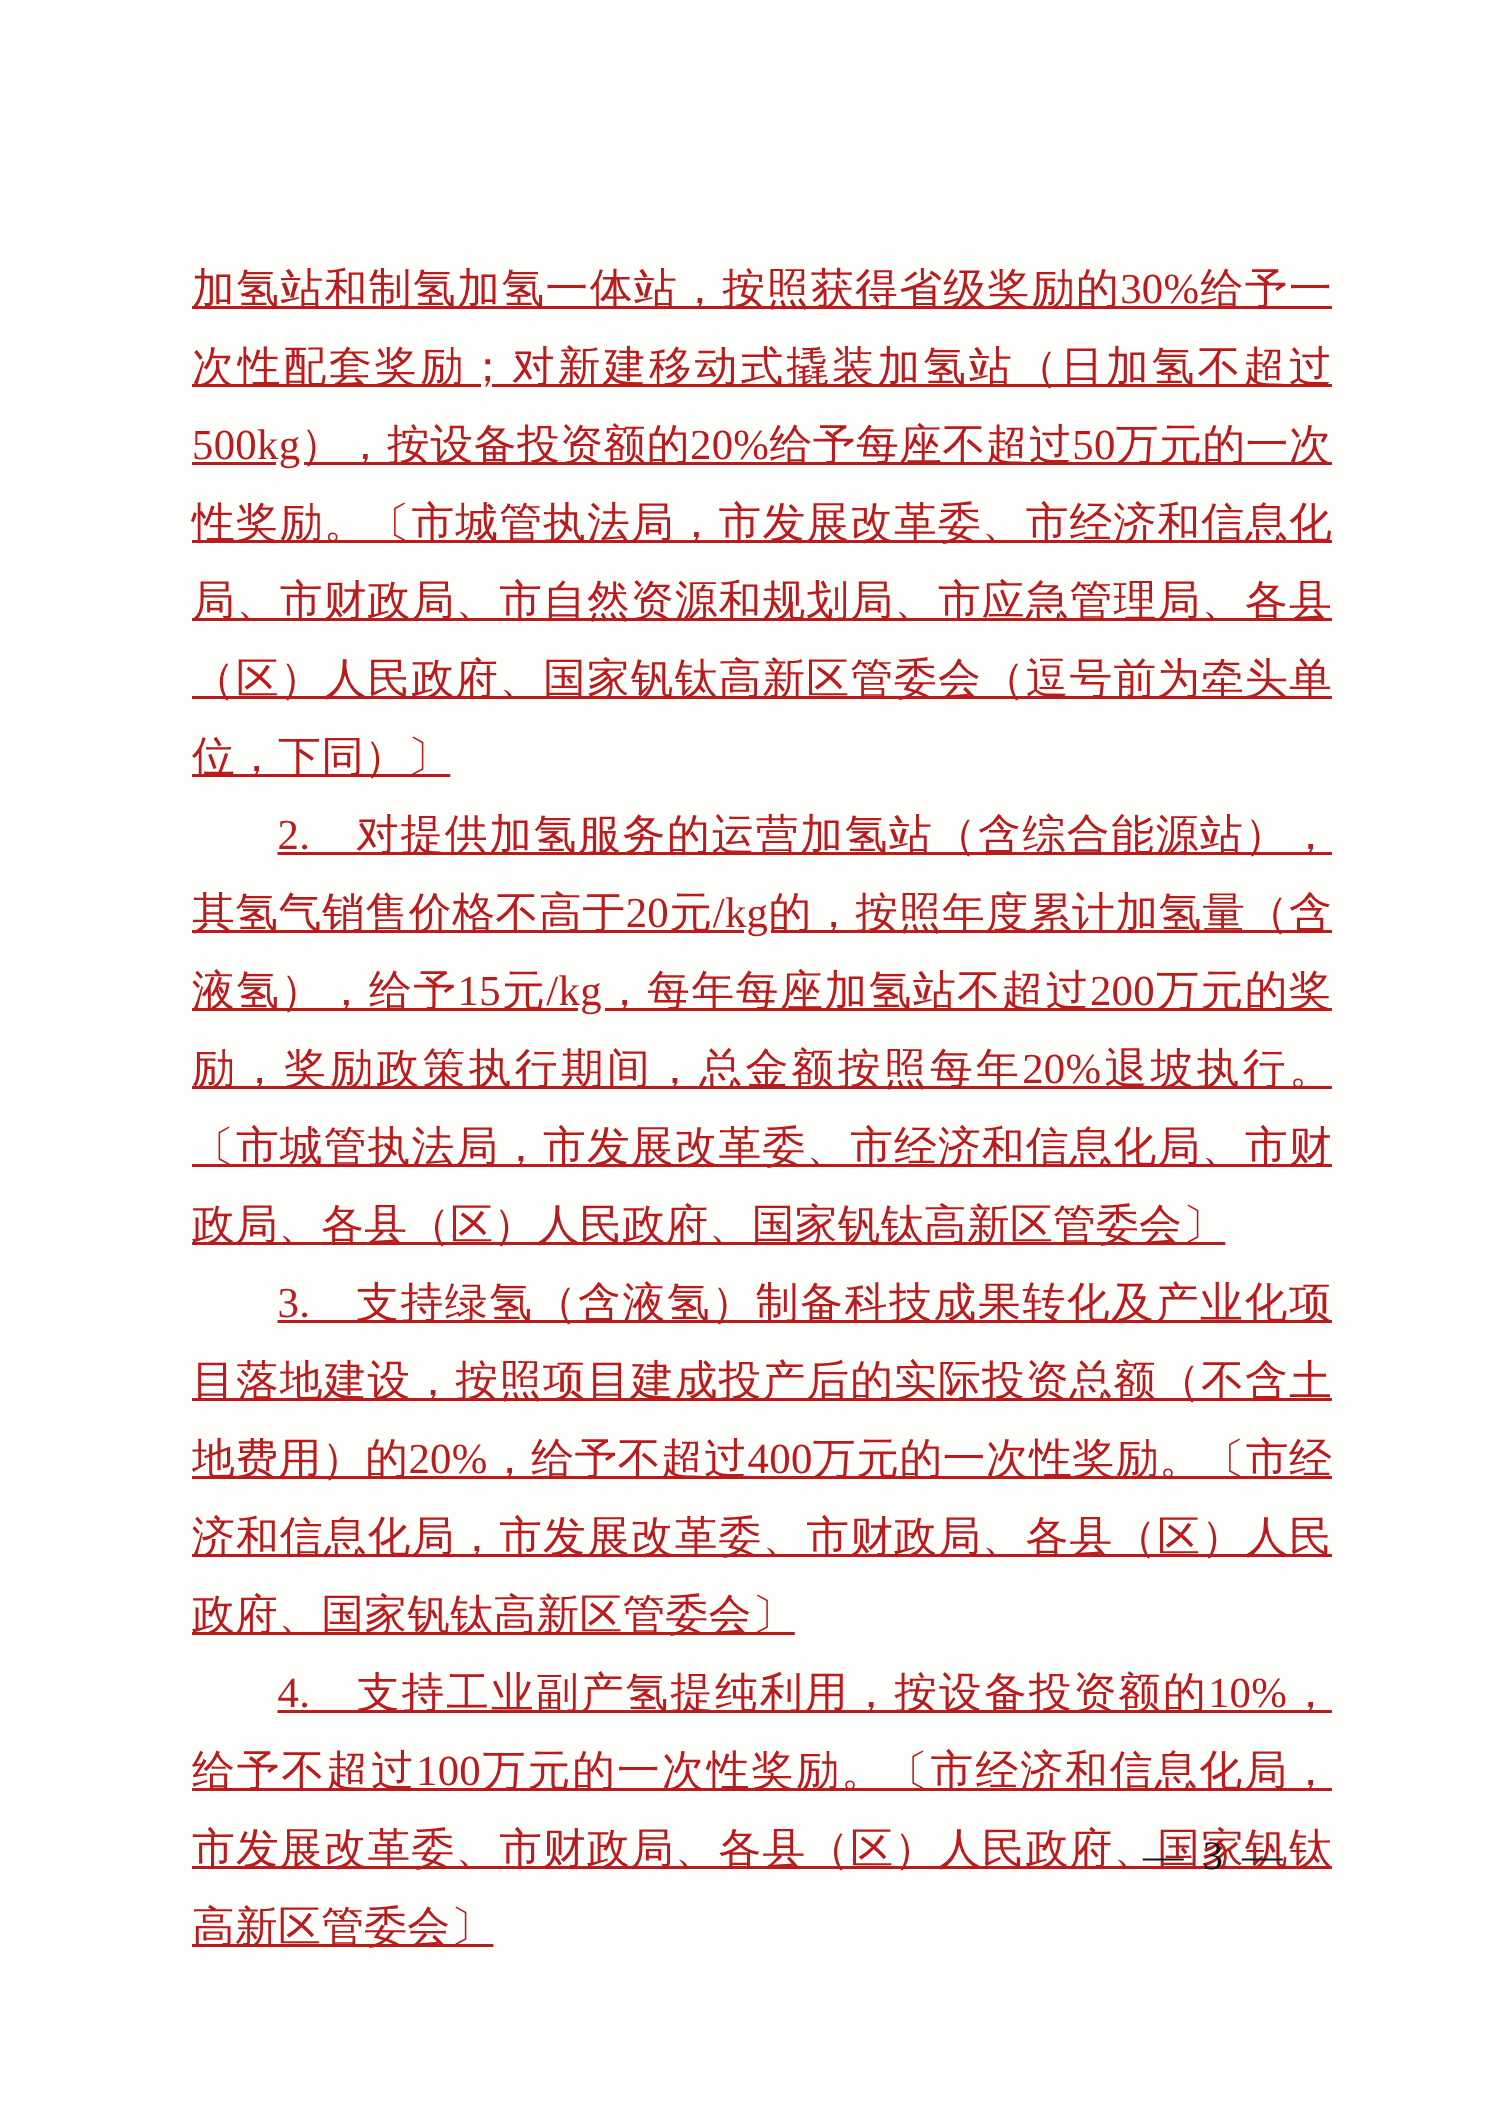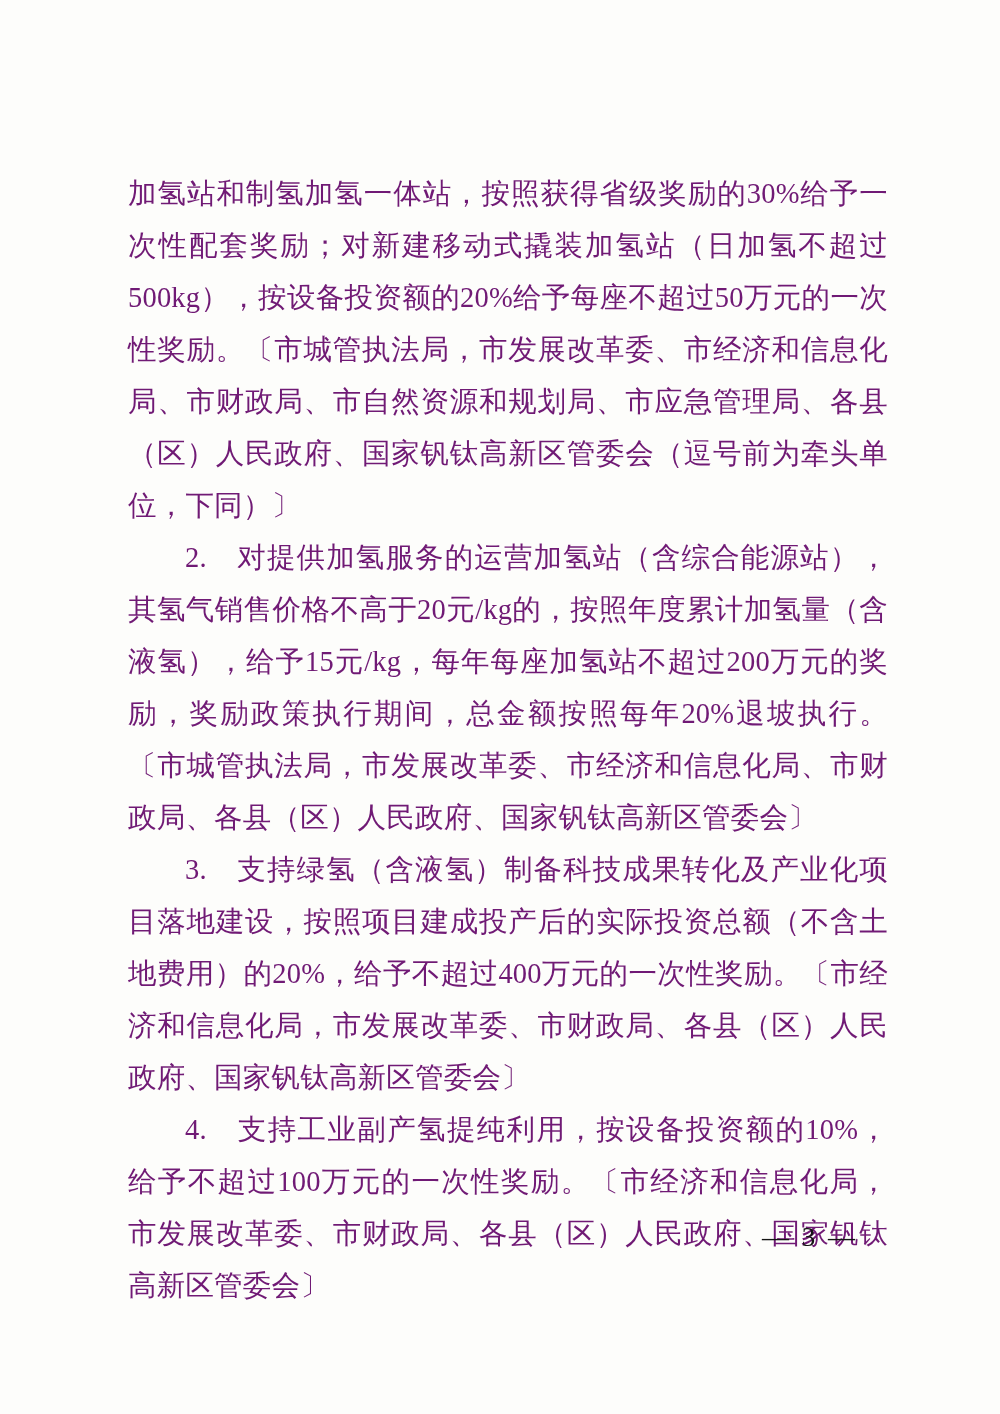--- a/index.html
+++ b/index.html
@@ -29,22 +29,23 @@
     top: 168px;
     width: 760px;
   }
   .para {
     font-size: 28.5px;
     line-height: 52px;
     letter-spacing: 0.2px;
     text-align: justify;
     text-justify: inter-ideograph;
     margin: 0 0 0 0;
-    color: #701a75;
+    color: #b91c1c;
     font-family: "Liberation Serif", "DejaVu Serif", serif;
+    text-decoration: underline;
   }
   .para.indent {
     text-indent: 57px;
   }
   .para + .para {
     margin-top: 0px;
   }
   .pagenum {
     position: absolute;
     left: 0;

